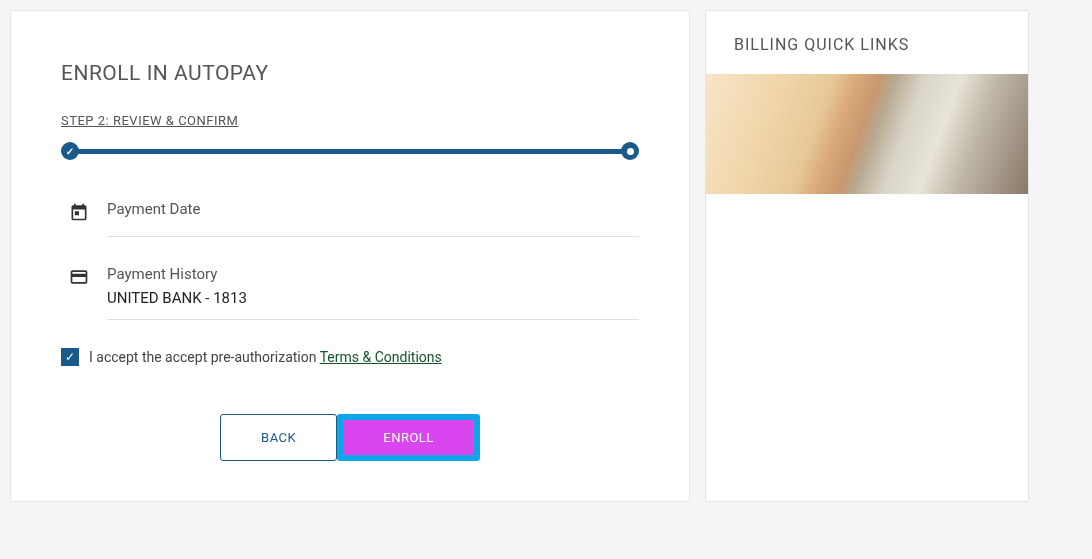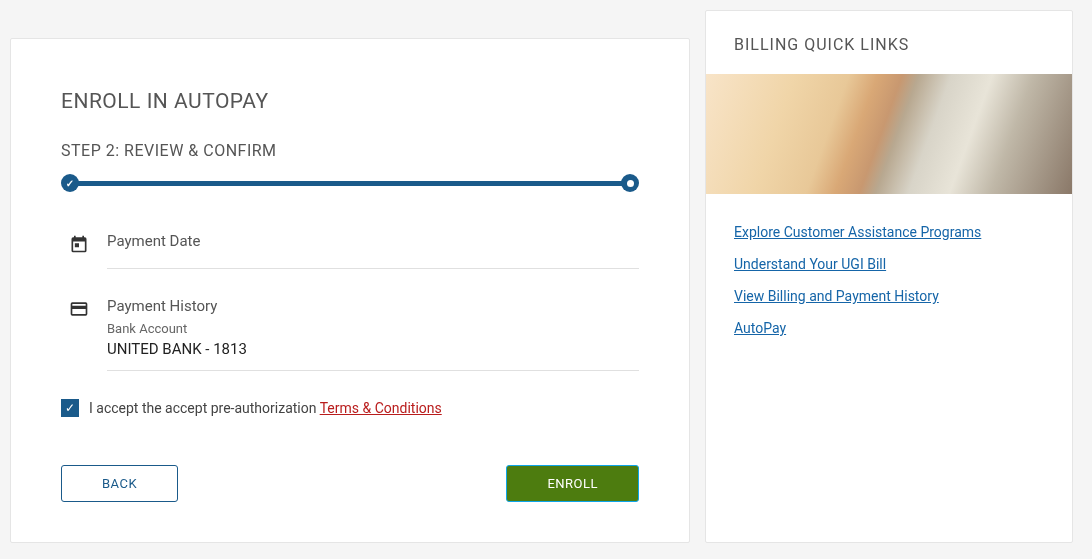--- a/index.html
+++ b/index.html
@@ -15,34 +15,34 @@
       gap: 15px;
     }
     .card {
       background: #fff;
       border: 1px solid #e5e5e5;
       border-radius: 2px;
     }
     .main-card {
       width: 680px;
       padding: 50px 50px 40px 50px;
-      margin-top: 28px;
     }
     .main-title {
       font-size: 21px;
       font-weight: 400;
       color: #555;
       letter-spacing: 0.5px;
       margin-bottom: 28px;
     }
     .step-label {
-      font-size: 16px;
+      font-size: 13px;
       color: #555;
       letter-spacing: 0.5px;
       margin-bottom: 14px;
+      text-decoration: underline;
     }
     .progress-track {
       position: relative;
       height: 18px;
       margin-bottom: 40px;
     }
     .progress-line {
       position: absolute;
       top: 7px;
       left: 8px;
@@ -127,48 +127,48 @@
       justify-content: center;
       color: #fff;
       font-size: 12px;
       cursor: pointer;
     }
     .accept-text {
       font-size: 14px;
       color: #444;
     }
     .terms-link {
-      color: #b91c1c;
+      color: #14532d;
       text-decoration: underline;
       cursor: pointer;
     }
     .button-row {
       display: flex;
-      justify-content: space-between;
+      justify-content: center;
     }
     .btn {
       padding: 10px 40px;
       font-size: 13px;
       letter-spacing: 0.5px;
       border-radius: 3px;
       cursor: pointer;
       font-family: inherit;
     }
     .btn-back {
       background: #fff;
       border: 1px solid #1a5a8a;
       color: #1a5a8a;
     }
     .btn-enroll {
-      background: #4d7c0f;
-      border: 1px solid #0ea5e9;
+      background: #d946ef;
+      border: 6px solid #0ea5e9;
       color: #fff;
     }
     .side-card {
-      width: 368px;
+      width: 324px;
     }
     .side-title {
       font-size: 16px;
       font-weight: 400;
       color: #555;
       letter-spacing: 1px;
       padding: 24px 28px 20px 28px;
     }
     .side-image {
       width: 100%;
@@ -217,21 +217,20 @@
     <hr class="field-divider">
 
     <div class="field-block">
       <span class="field-icon">
         <svg viewBox="0 0 24 24" width="20" height="20">
             <path fill="#333" d="M20 4H4a2 2 0 0 0-2 2v12a2 2 0 0 0 2 2h16a2 2 0 0 0 2-2V6a2 2 0 0 0-2-2zm0 14H4v-6h16v6zm0-10H4V6h16v2z"></path>
           </svg>
       </span>
       <div class="field-content">
         <div class="field-title">Payment History</div>
-        <div class="field-sub">Bank Account</div>
         <div class="field-value">UNITED BANK - 1813</div>
       </div>
     </div>
     <hr class="field-divider">
 
     <div class="accept-row">
       <div class="checkbox-box">✓</div>
       <div class="accept-text">
         <span>I accept the accept pre-authorization </span><a class="terms-link">Terms &amp; Conditions</a>
       </div>
@@ -239,20 +238,14 @@
 
     <div class="button-row">
       <button class="btn btn-back">BACK</button>
       <button class="btn btn-enroll">ENROLL</button>
     </div>
   </div>
 
   <div class="card side-card">
     <div class="side-title">BILLING QUICK LINKS</div>
     <div class="side-image"></div>
-    <div class="side-links">
-      <a class="side-link">Explore Customer Assistance Programs</a>
-      <a class="side-link">Understand Your UGI Bill</a>
-      <a class="side-link">View Billing and Payment History</a>
-      <a class="side-link">AutoPay</a>
-    </div>
   </div>
 </div>
 
 </body></html>

